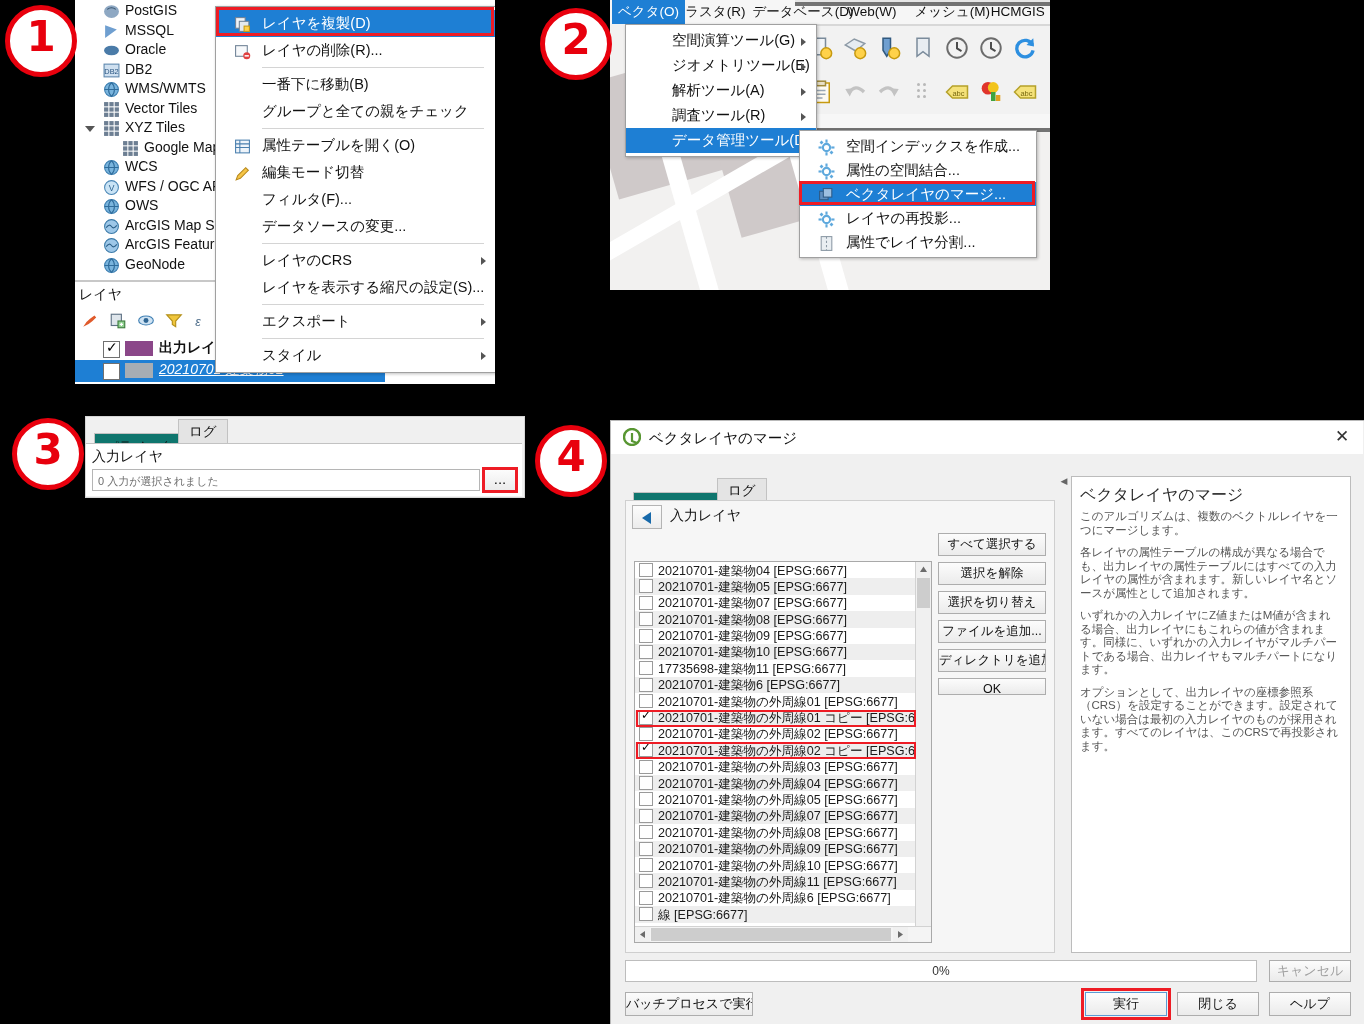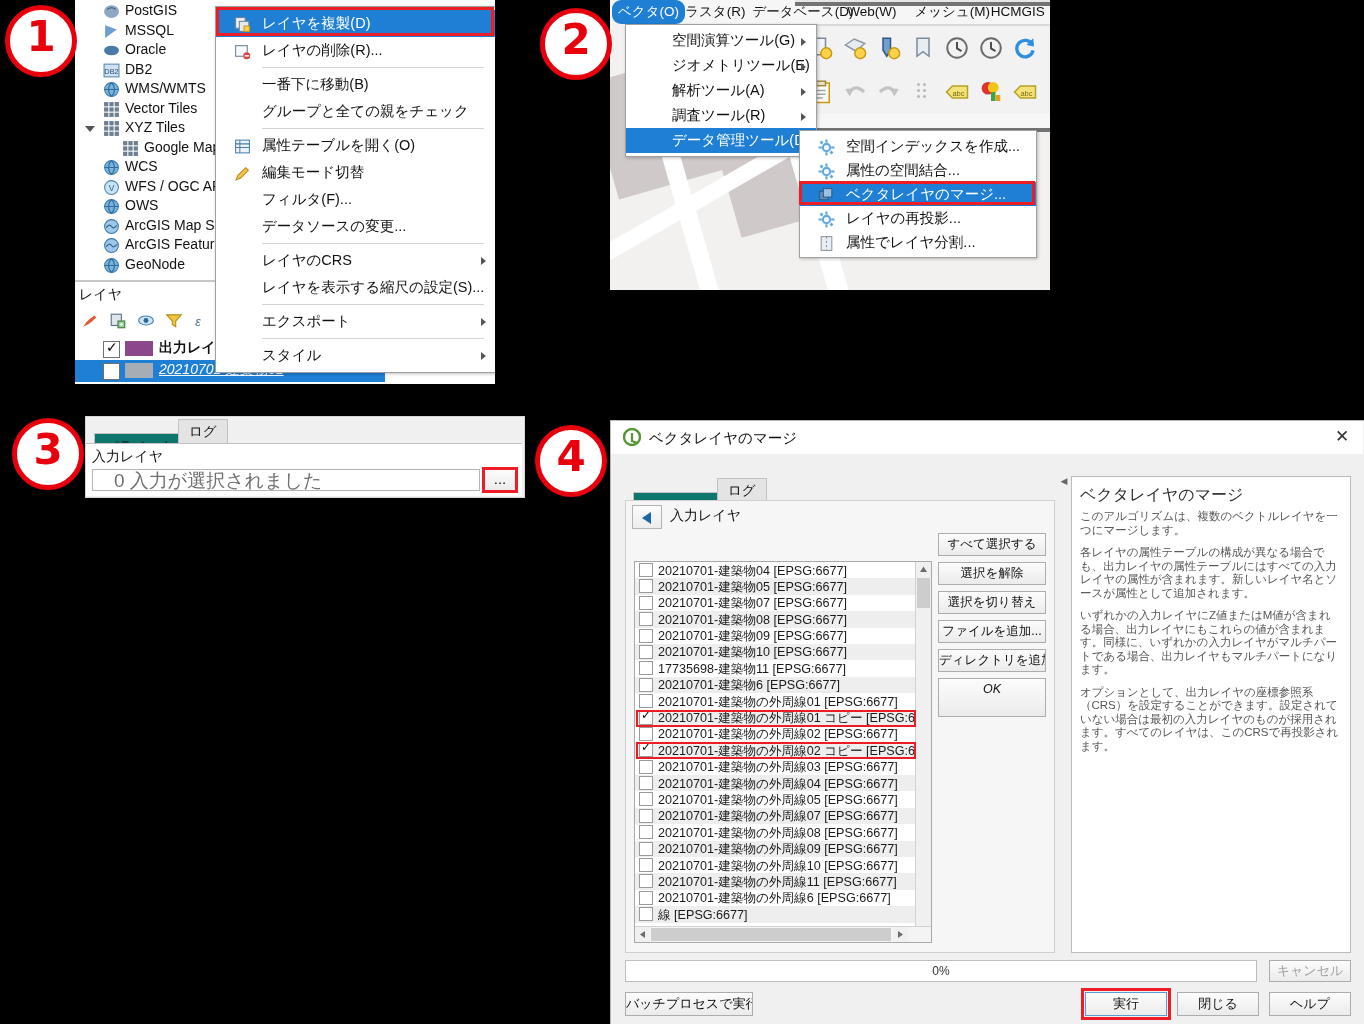--- a/index.html
+++ b/index.html
@@ -43,35 +43,35 @@
   .mi.sel{background:#1e7fd4;color:#fff;}
   .msep{height:1px;background:#d4d4d4;margin:3px 12px 3px 46px;}
   .arrowr{position:absolute;right:10px;top:10px;width:0;height:0;
           border-top:4px solid transparent;border-bottom:4px solid transparent;border-left:5px solid #555;}
   .redbox{position:absolute;border:3px solid #ee1c25;box-sizing:border-box;pointer-events:none;z-index:30;}
 
   
   #p2{left:610px;top:0;width:440px;height:290px;background:#e9ecef;}
   #p2 .mbar{position:absolute;left:0;top:0;width:440px;height:24px;background:#f6f6f6;border-bottom:1px solid #dcdcdc;}
   #p2 .mbi{position:absolute;top:0;height:24px;line-height:24px;font-size:13.5px;color:#111;padding:0 6px;white-space:nowrap;}
-  #p2 .mbi.act{background:#1e7fd4;color:#fff;border-radius:9px;}
+  #p2 .mbi.act{background:#1e7fd4;color:#fff;}
   #p2 .map{position:absolute;left:0;top:24px;width:440px;height:266px;background:#f2f1f0;overflow:hidden;}
   .road{position:absolute;background:#fff;}
   .blk{position:absolute;background:#cfc9c9;}
   #p2 .tbar{position:absolute;background:#f0f0f0;border-bottom:4px solid #737373;}
 
   
   #p3{left:85px;top:416px;width:438px;height:80px;background:#f0f0f0;border:1px solid #d6d6d6;}
   .tabstrip{position:absolute;left:0;top:0;height:26px;}
   .tab{position:absolute;top:2px;height:24px;line-height:24px;font-size:13.5px;
        border:1px solid #c2c2c2;border-bottom:none;padding:0 10px;background:#e4e4e4;color:#111;white-space:nowrap;}
   .tab.act{background:#0f766e;top:16px;height:26px;line-height:26px;}
   .lbl{position:absolute;font-size:14px;color:#111;white-space:nowrap;}
-  .tfield{position:absolute;background:#fff;border:1px solid #b5b5b5;font-size:19px;color:#6f6f6f;
-          line-height:22px;padding-left:21px;box-sizing:border-box;white-space:nowrap;overflow:hidden;}
+  .tfield{position:absolute;background:#fff;border:1px solid #b5b5b5;font-size:11px;color:#6f6f6f;
+          line-height:22px;padding-left:5px;box-sizing:border-box;white-space:nowrap;overflow:hidden;}
   .btn{position:absolute;background:linear-gradient(#fcfcfc,#ebebeb);border:1px solid #adadad;
        font-size:13px;color:#111;text-align:center;box-sizing:border-box;white-space:nowrap;overflow:hidden;}
 
   
   #p4{left:610px;top:420px;width:754px;height:604px;background:#f0f0f0;border:1px solid #b9b9b9;}
   #p4 .tbarw{position:absolute;left:0;top:0;width:752px;height:33px;background:#fff;border-bottom:1px solid #e2e2e2;}
   #p4 .wtitle{position:absolute;left:38px;top:8px;font-size:14.5px;color:#111;}
   #p4 .qicon{position:absolute;left:12px;top:7px;width:18px;height:18px;}
   #p4 .xbtn{position:absolute;right:8px;top:5px;width:26px;height:22px;font-size:17px;color:#333;text-align:center;line-height:22px;}
   #p4 .body{position:absolute;left:0;top:33px;width:752px;height:500px;background:#f0f0f0;}
@@ -658,21 +658,21 @@
                 </svg>
             </div>
           </div>
         </div>
         <div id="p4-sidebtns" style="position:absolute;left:312px;top:32px;">
             <div class="btn" style="left: 0px; top: 0px; width: 108px; height: 23px; line-height: 21px; font-size: 12.5px;">すべて選択する</div>
             <div class="btn" style="left: 0px; top: 29px; width: 108px; height: 23px; line-height: 21px; font-size: 12.5px;">選択を解除</div>
             <div class="btn" style="left: 0px; top: 58px; width: 108px; height: 23px; line-height: 21px; font-size: 12.5px;">選択を切り替え</div>
             <div class="btn" style="left: 0px; top: 87px; width: 108px; height: 23px; line-height: 21px; font-size: 12.5px;">ファイルを追加...</div>
             <div class="btn" style="left: 0px; top: 116px; width: 108px; height: 23px; line-height: 21px; font-size: 12.5px;">ディレクトリを追加...</div>
-            <div class="btn" style="left: 0px; top: 145px; width: 108px; height: 39px; line-height: 21px; font-size: 12.5px; font-style: italic;">OK</div>
+            <div class="btn" style="left: 0px; top: 145px; width: 108px; height: 17px; line-height: 21px; font-size: 12.5px;">OK</div>
           </div>
       </div>
     </div>
 
     <div class="collapser" style="left:448px;top:22px;">◀</div>
 
     <div class="descpane">
       <div class="desch">ベクタレイヤのマージ</div>
       <div id="p4-desc">
           <div class="descp">このアルゴリズムは、複数のベクトルレイヤを一つにマージします。</div>

